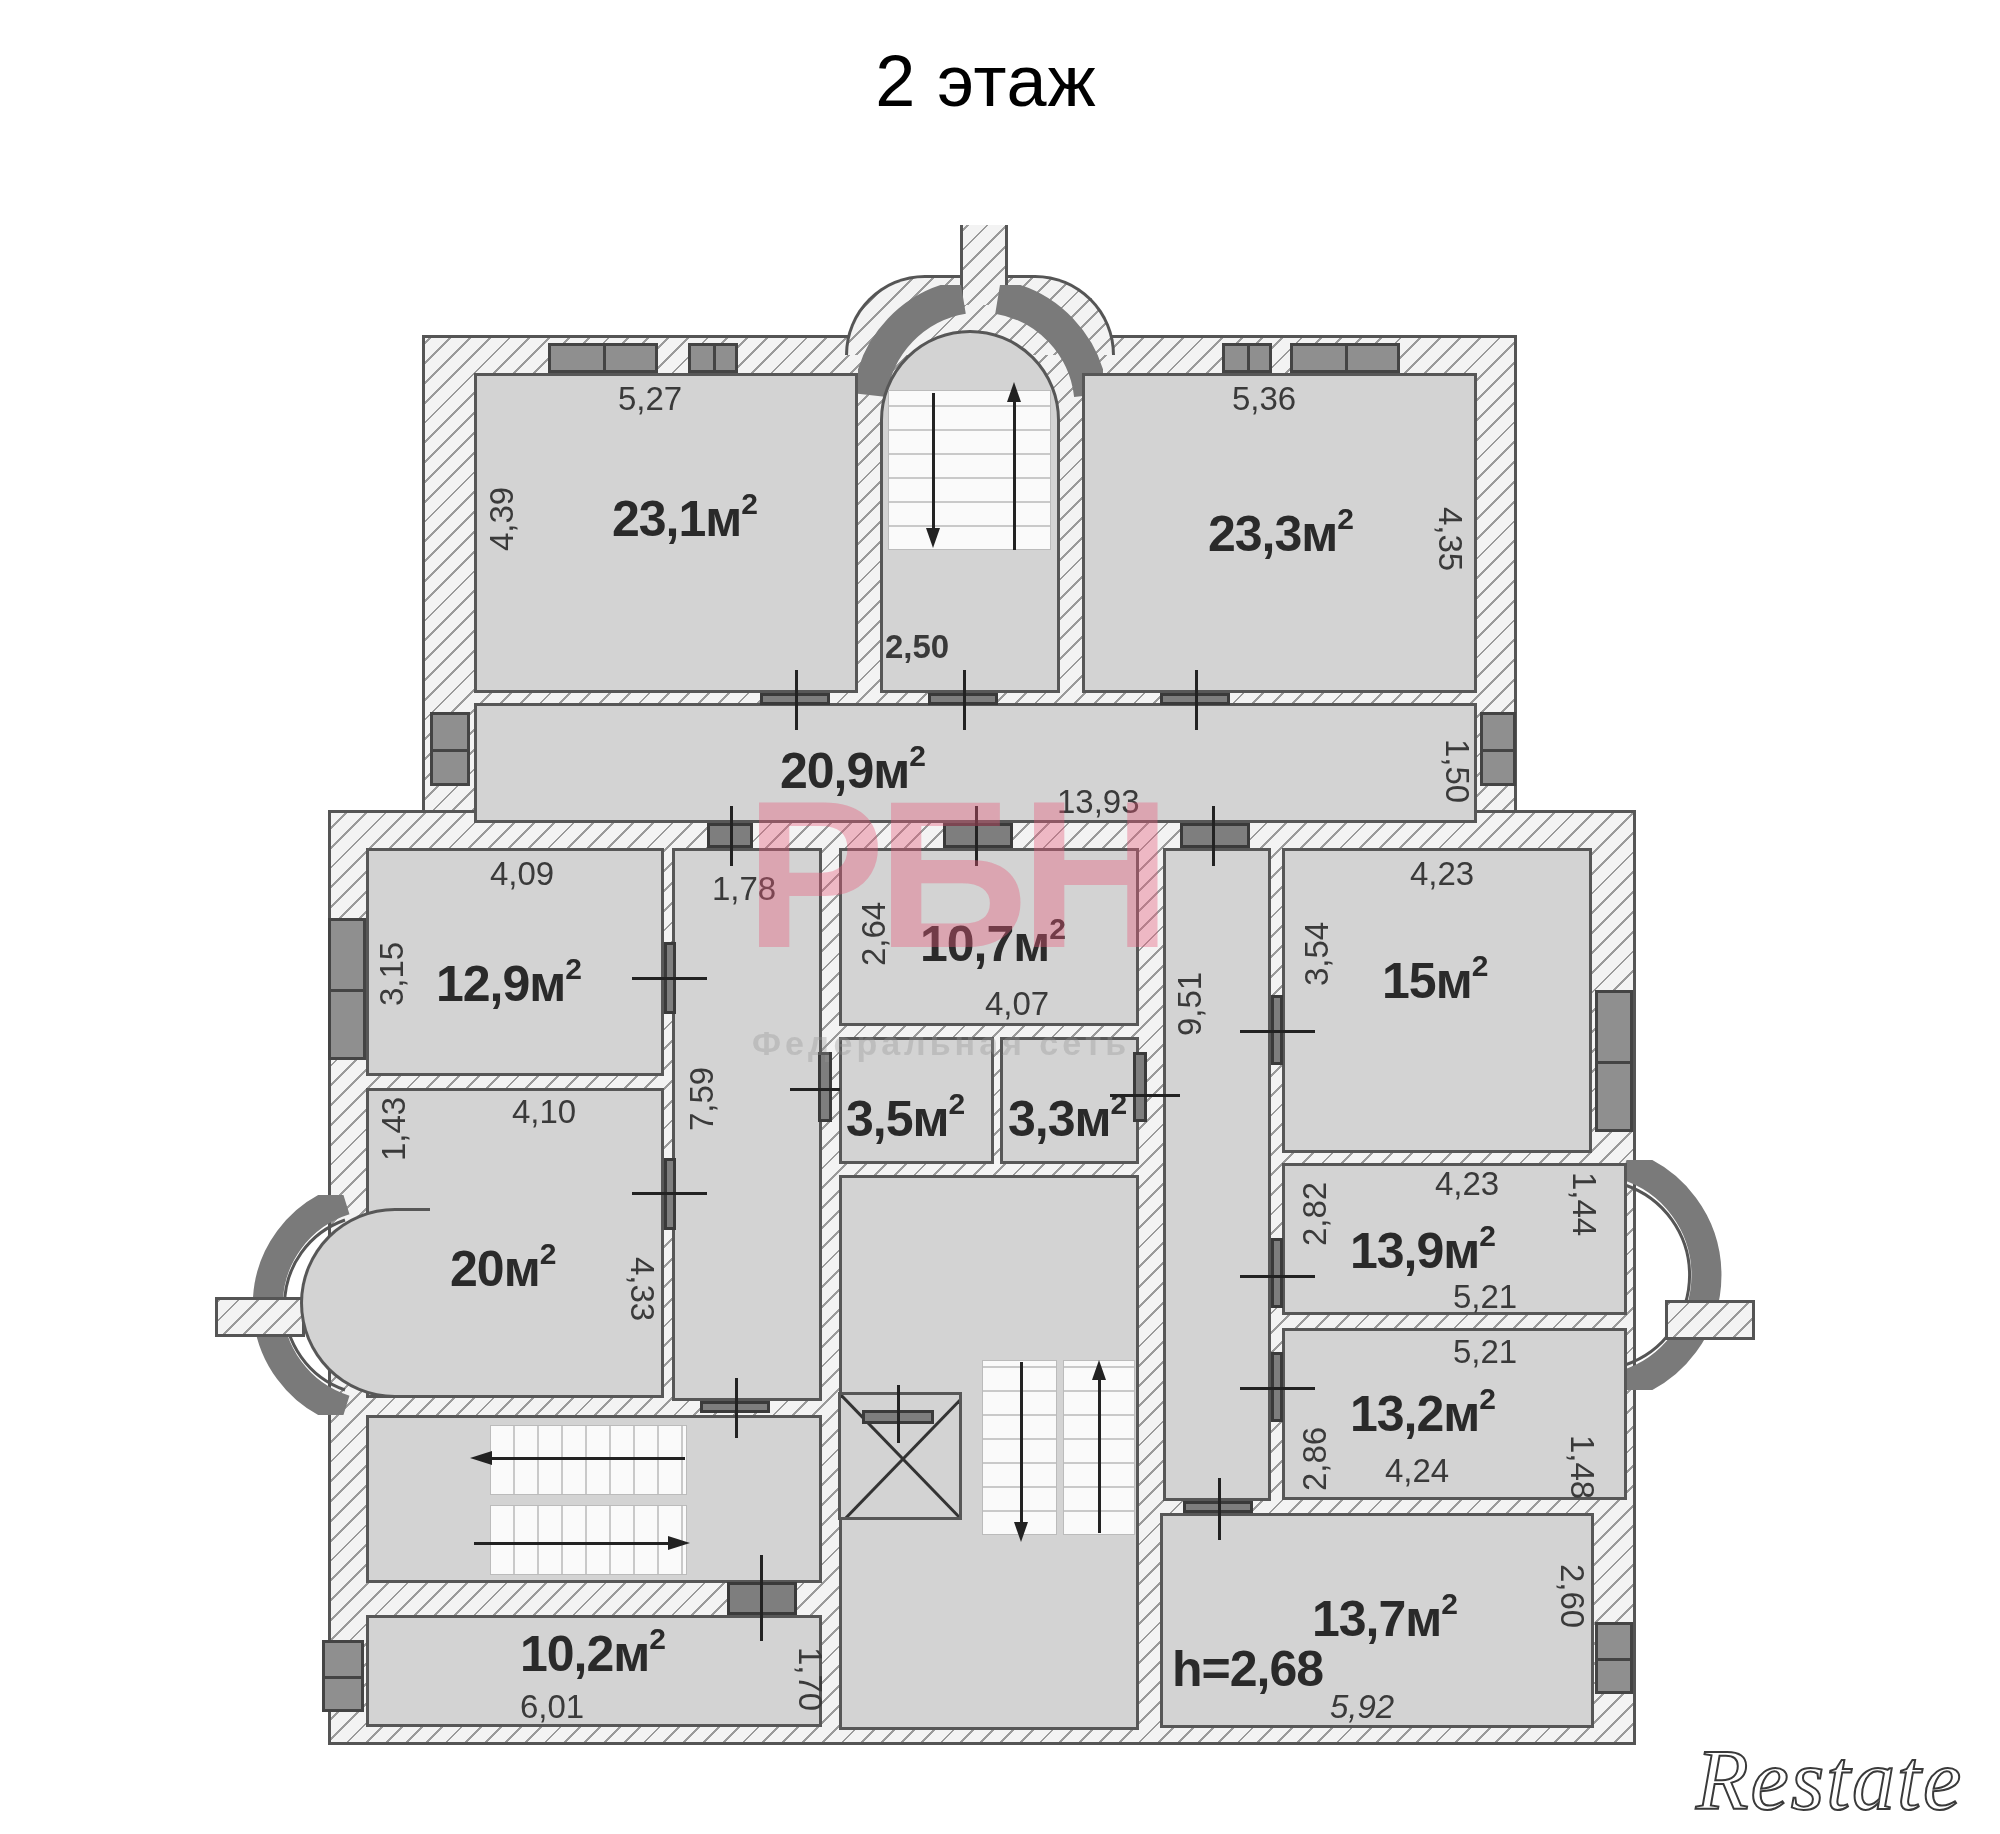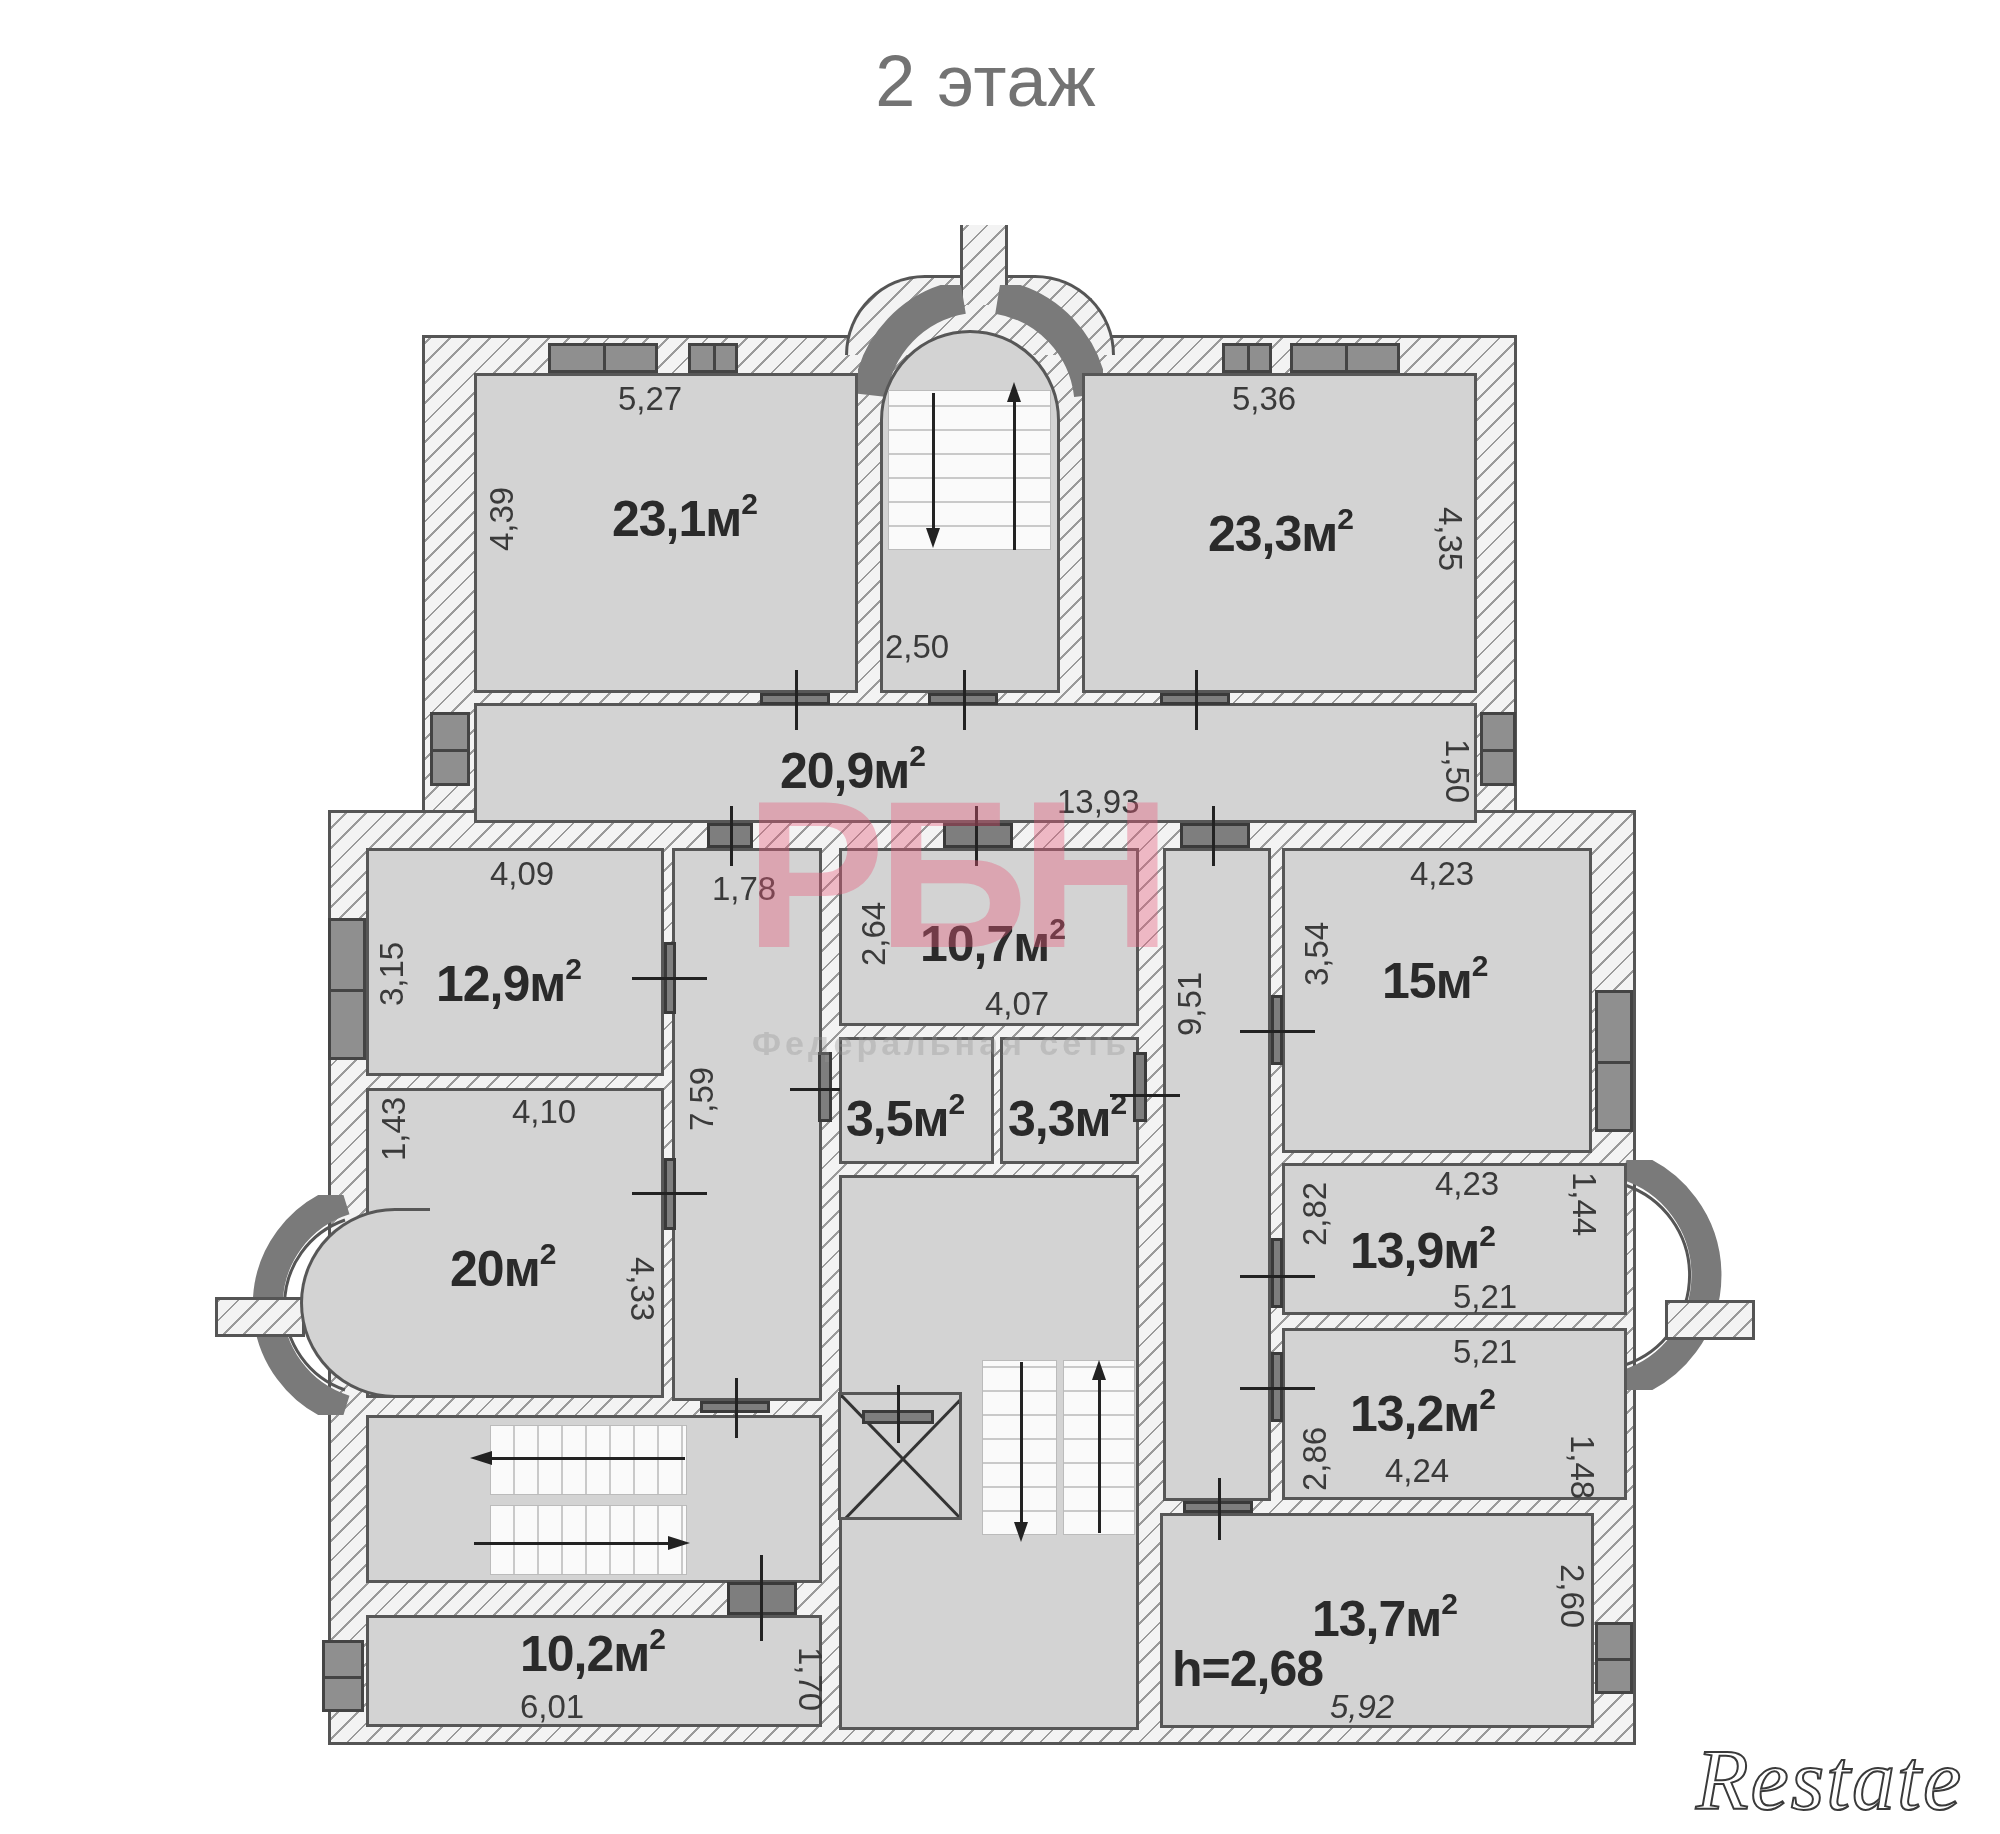--- a/index.html
+++ b/index.html
@@ -1,20 +1,20 @@
 <!DOCTYPE html>
 <html><head>
 <meta charset="utf-8">
 <style>
   * { box-sizing: border-box; margin: 0; padding: 0; }
   html, body { width: 2000px; height: 1834px; background: #ffffff; overflow: hidden; }
   body { position: relative; font-family: "Liberation Sans", "DejaVu Sans", sans-serif; color: #2b2b2b; }
 
   .title { position: absolute; left: 0; width: 1960px; top: 40px; text-align: center;
-           font-size: 72px; font-weight: 400; color: #737373; letter-spacing: 1px; padding-left: 12px; }
+           font-size: 72px; font-weight: 400; color: #000000; letter-spacing: 1px; padding-left: 12px; }
 
   
   .wall { position: absolute; border: 3px solid #555;
           background-color: #f3f3f3;
           background-image: repeating-linear-gradient(-45deg, transparent 0 12px, #9a9a9a 12px 14px); }
   .wall-plain { position: absolute;
           background-color: #f3f3f3;
           background-image: repeating-linear-gradient(-45deg, transparent 0 12px, #9a9a9a 12px 14px); }
 
   .room { position: absolute; background: #d3d3d3; border: 3px solid #575757; }
@@ -93,21 +93,21 @@
 <div class="area" style="left:612px; top:490px;"><span>23,1</span><span>м</span><sup>2</sup></div>
 <div class="dim" style="left:618px; top:380px;">5,27</div>
 <div class="dim v" style="left:470px; top:500px;">4,39</div>
 
 <div class="room" style="left:880px; top:330px; width:180px; height:363px; border-radius:90px 90px 0 0;"></div>
 <div class="stairs" style="left:888px; top:390px; width:163px; height:160px;"></div>
 <div class="arrow-line" style="left:932px; top:393px; width:3px; height:140px;"></div>
 <div class="arrowhead" style="left:926px; top:528px; border-left:7px solid transparent; border-right:7px solid transparent; border-top:20px solid #222;"></div>
 <div class="arrow-line" style="left:1013px; top:400px; width:3px; height:150px;"></div>
 <div class="arrowhead" style="left:1007px; top:382px; border-left:7px solid transparent; border-right:7px solid transparent; border-bottom:20px solid #222;"></div>
-<div class="dim" style="left:885px; top:628px;">2,50</div>
+<div class="dim" style="left:885px; top:628px;font-weight:bold;">2,50</div>
 
 <div class="room" style="left:1082px; top:373px; width:395px; height:320px;"></div>
 <div class="area" style="left:1208px; top:505px;"><span>23,3</span><span>м</span><sup>2</sup></div>
 <div class="dim" style="left:1232px; top:380px;">5,36</div>
 <div class="dim v2" style="left:1418px; top:520px;">4,35</div>
 
 <div class="room" style="left:474px; top:703px; width:1003px; height:120px;"></div>
 <div class="area" style="left:780px; top:742px;"><span>20,9</span><span>м</span><sup>2</sup></div>
 <div class="dim" style="left:1057px; top:783px;">13,93</div>
 <div class="dim v2" style="left:1425px; top:752px;">1,50</div>

